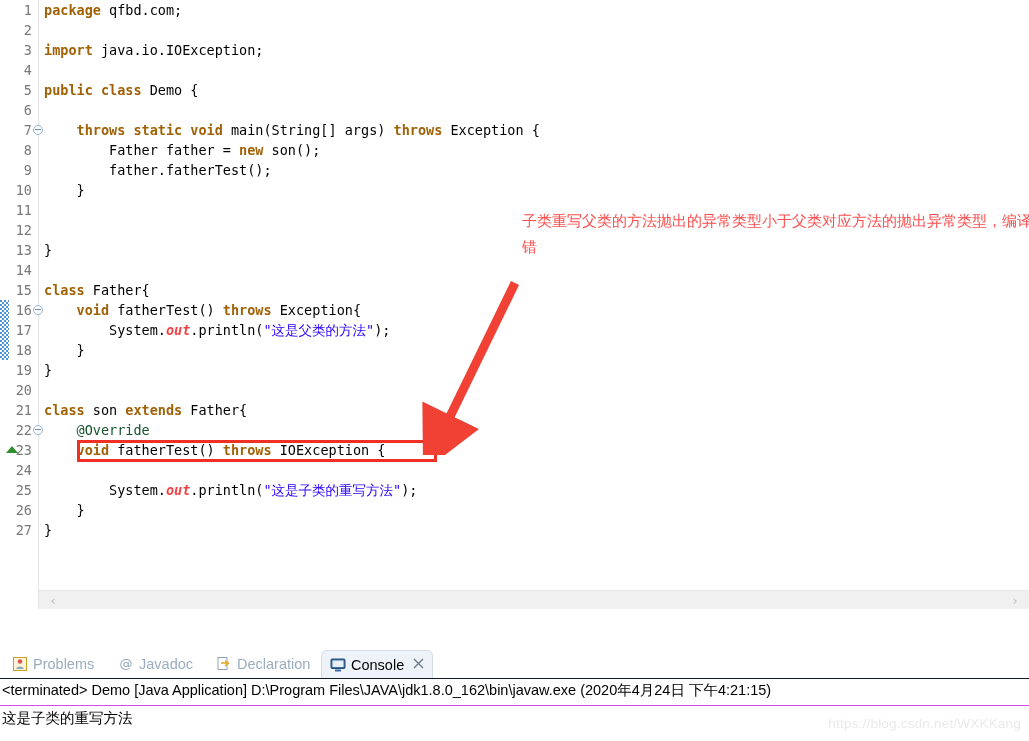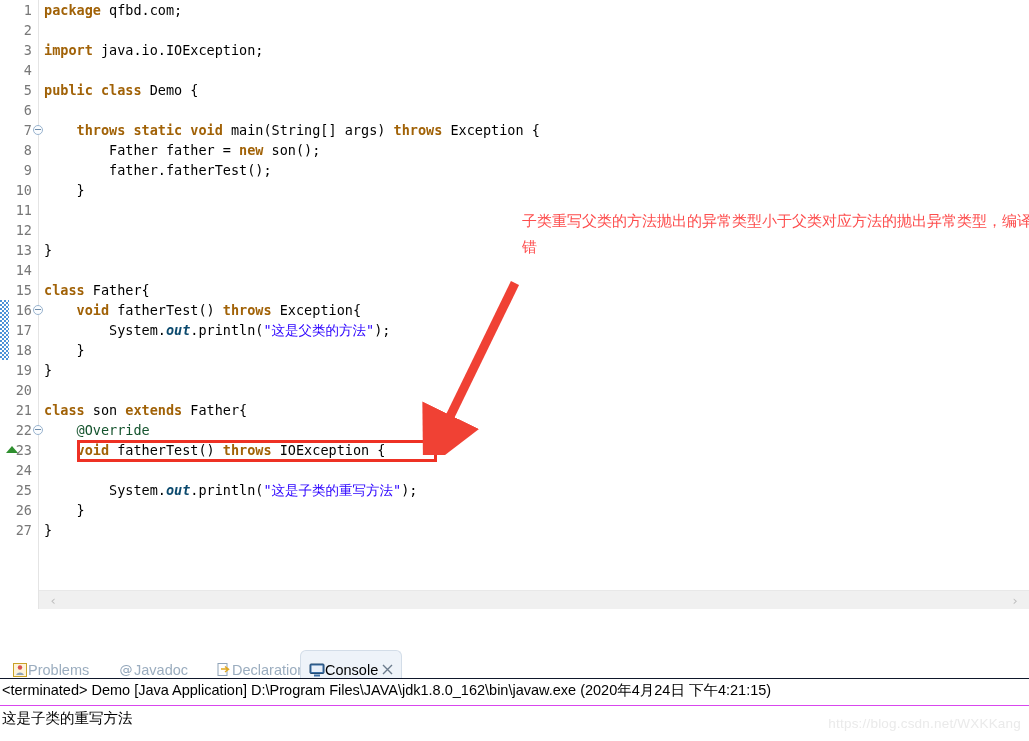--- a/index.html
+++ b/index.html
@@ -87,21 +87,21 @@
     position: absolute;
     left: 44px; top: 2px;
     width: 1.5px; height: 16px;
     background: #000000;
   }
 
   
   .kw   { color: #a16207; font-weight: bold; }
   .str  { color: #2a00ff; }
   .ann  { color: #14532d; }
-  .fld  { color: #0c4a6e; font-weight: bold; font-style: italic; }
+  .fld  { color: #ef4444; font-weight: bold; font-style: italic; }
 
   
   #change-bar {
     position: absolute;
     left: 0;
     width: 9px;
     background-color: #2f7fd1;
     background-image:
       linear-gradient(45deg, #ffffff 25%, transparent 25%, transparent 75%, #ffffff 75%),
       linear-gradient(45deg, #ffffff 25%, transparent 25%, transparent 75%, #ffffff 75%);
@@ -191,35 +191,37 @@
     position: absolute;
     left: 0; top: 33px;
     width: 1029px; height: 28px;
     background: #ffffff;
   }
   .tab {
     position: absolute;
     top: 0;
     height: 28px;
     display: flex;
-    align-items: flex-end;
+    align-items: center;
+    gap: 5px;
     padding: 0 8px;
     box-sizing: border-box;
     font-family: "Liberation Sans", sans-serif;
     font-size: 14.5px;
     color: #9badbf;
     white-space: nowrap;
   }
   .tab.active {
     color: #000000;
     background: #eef3f9;
     border-top-left-radius: 6px;
     border-top-right-radius: 6px;
     border: 1px solid #d3dde8;
     border-bottom: none;
+    margin-left: 21px;
   }
   .tab-icon {
     width: 16px; height: 16px;
     display: inline-block;
     position: relative;
     flex: 0 0 auto;
   }
   .tab-close {
     font-size: 12px;
     color: #6b7b8c;

